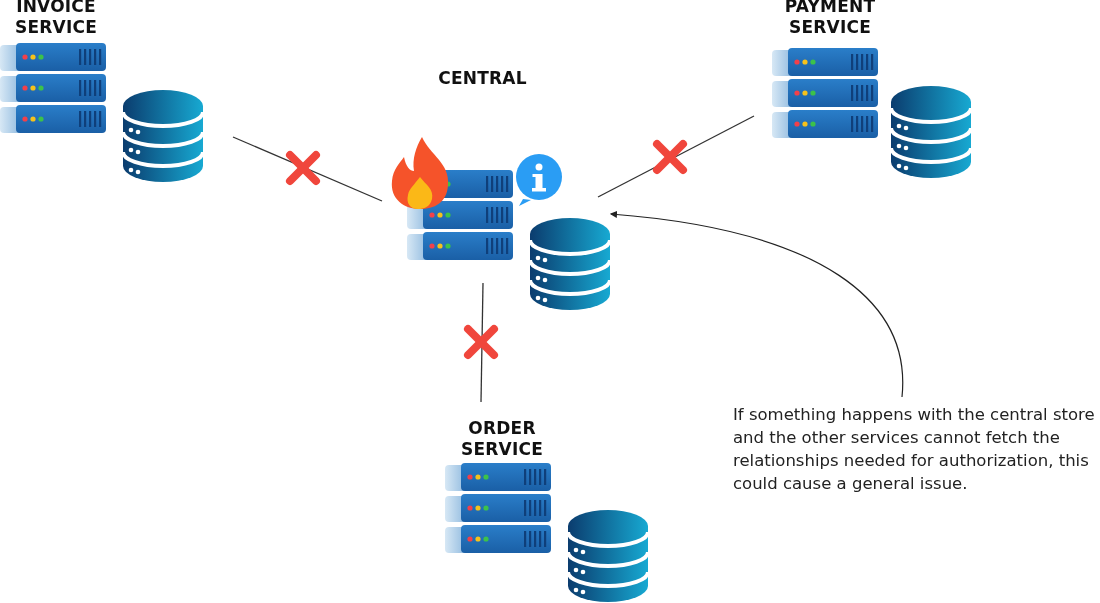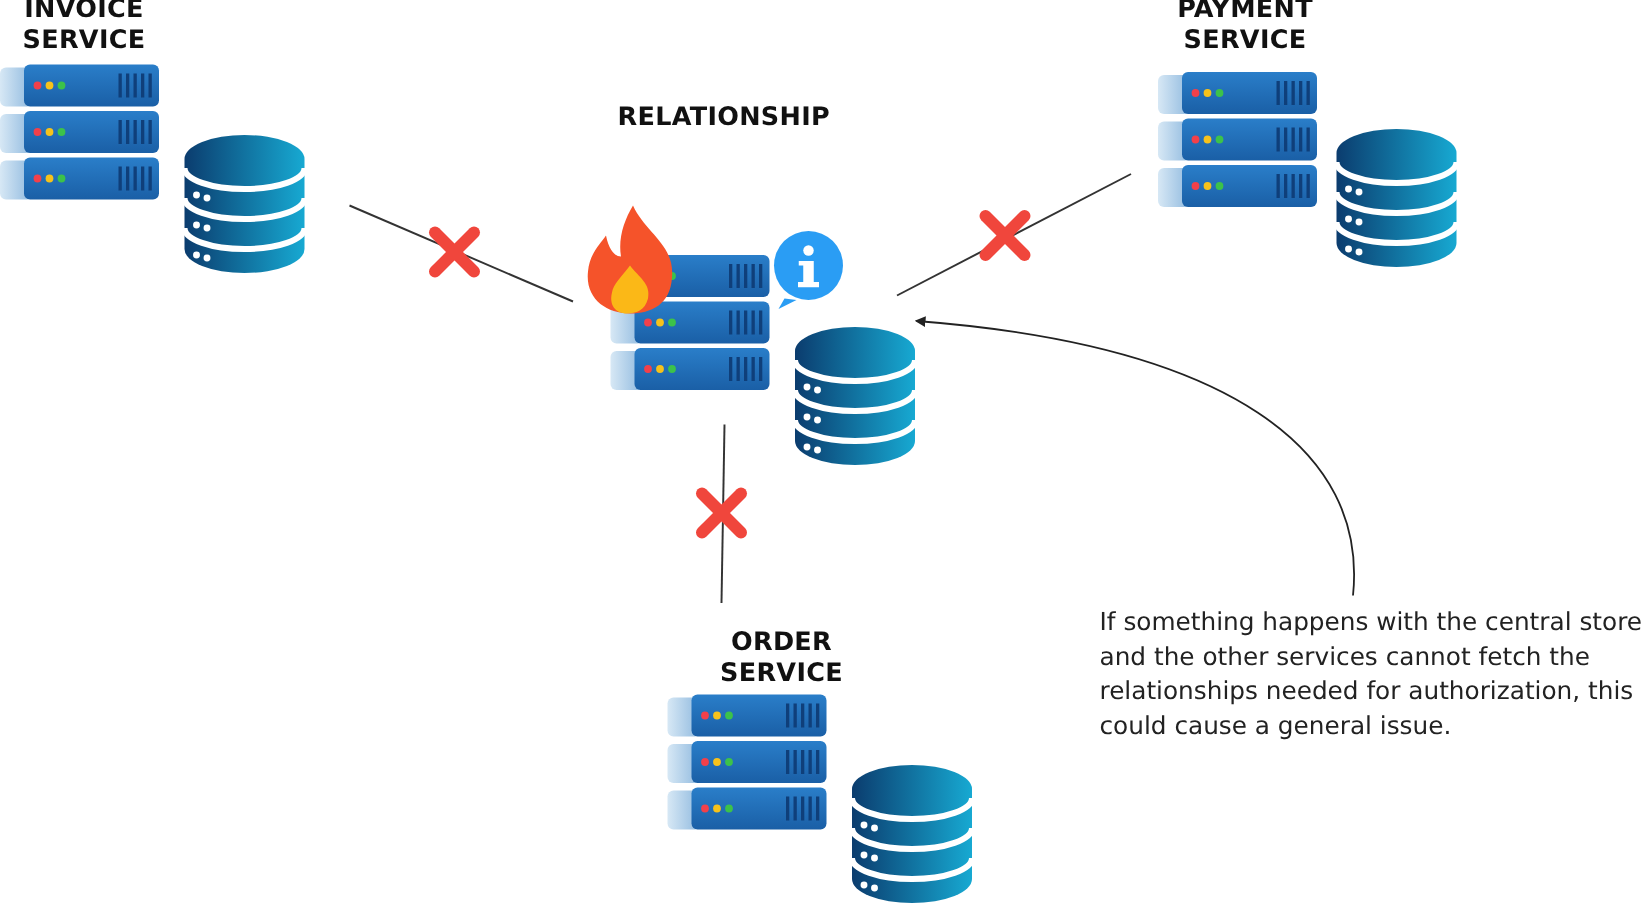--- a/index.html
+++ b/index.html
@@ -123,21 +123,21 @@
   <div>INVOICE</div>
   <div>SERVICE</div>
 </div>
 
 <div class="label" style="left:770px; top:-4px; width:120px;">
   <div>PAYMENT</div>
   <div>SERVICE</div>
 </div>
 
 <div class="label" style="left:400px; top:67px; width:165px; line-height:23px;">
-  <div>RELATIONSHIP</div>
+  <div>CENTRAL</div>
 </div>
 
-<div class="label" style="left:461px; top:418px; width:120px;">
+<div class="label" style="left:442px; top:418px; width:120px;">
   <div>ORDER</div>
   <div>SERVICE</div>
 </div>
 
 <div class="note">If something happens with the central store and the other services cannot fetch the relationships needed for authorization, this could cause a general issue.</div>
 
 </body></html>

